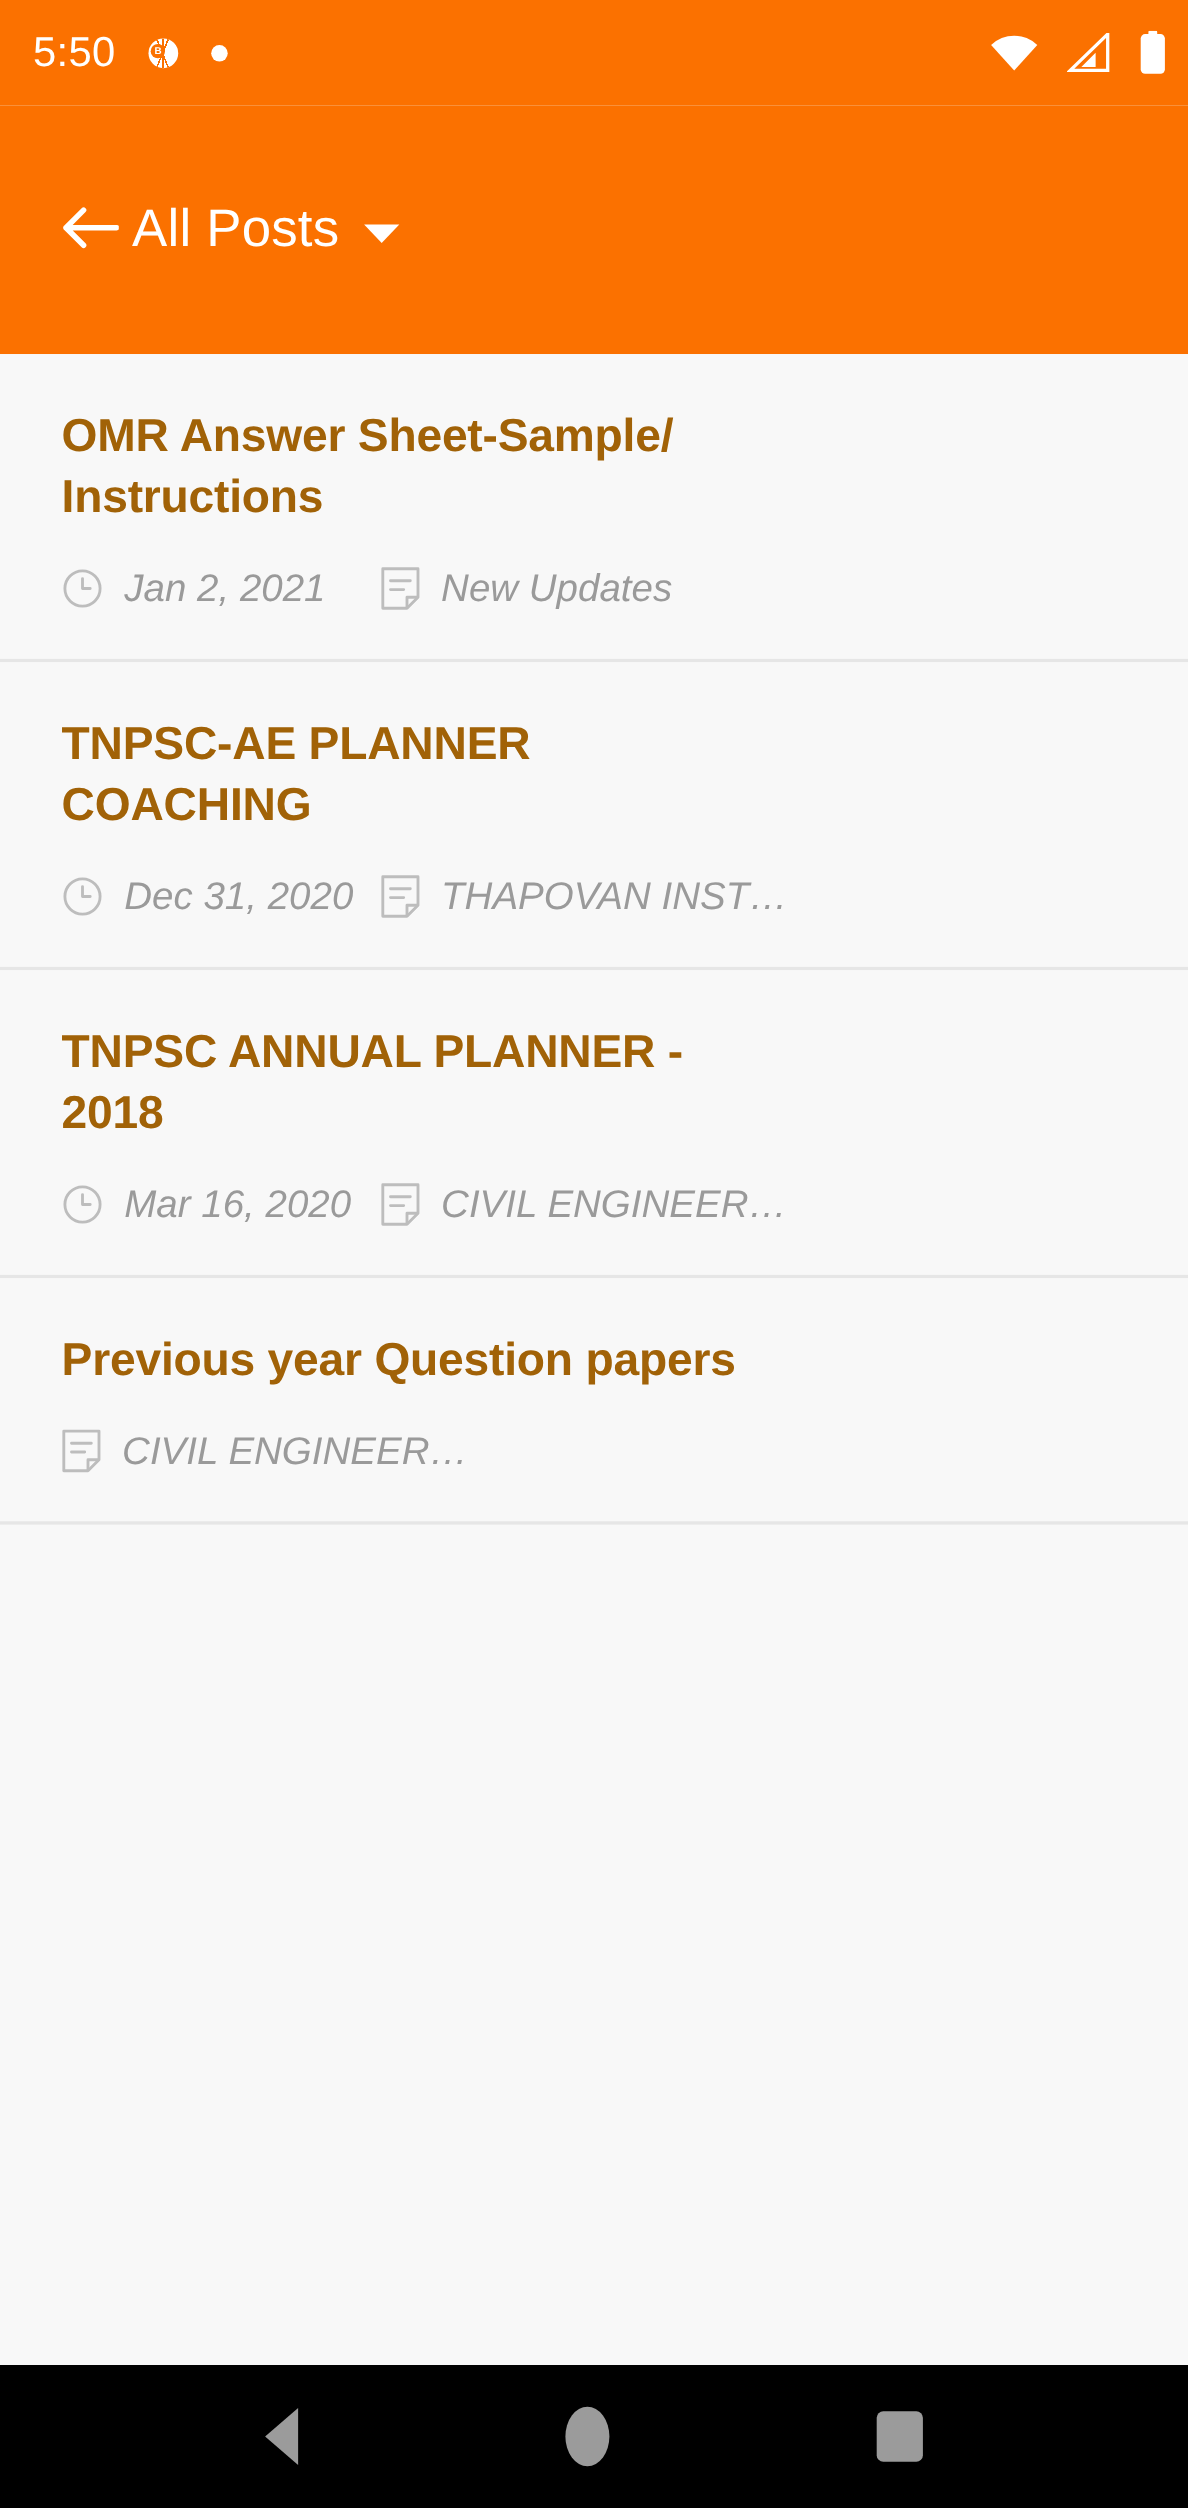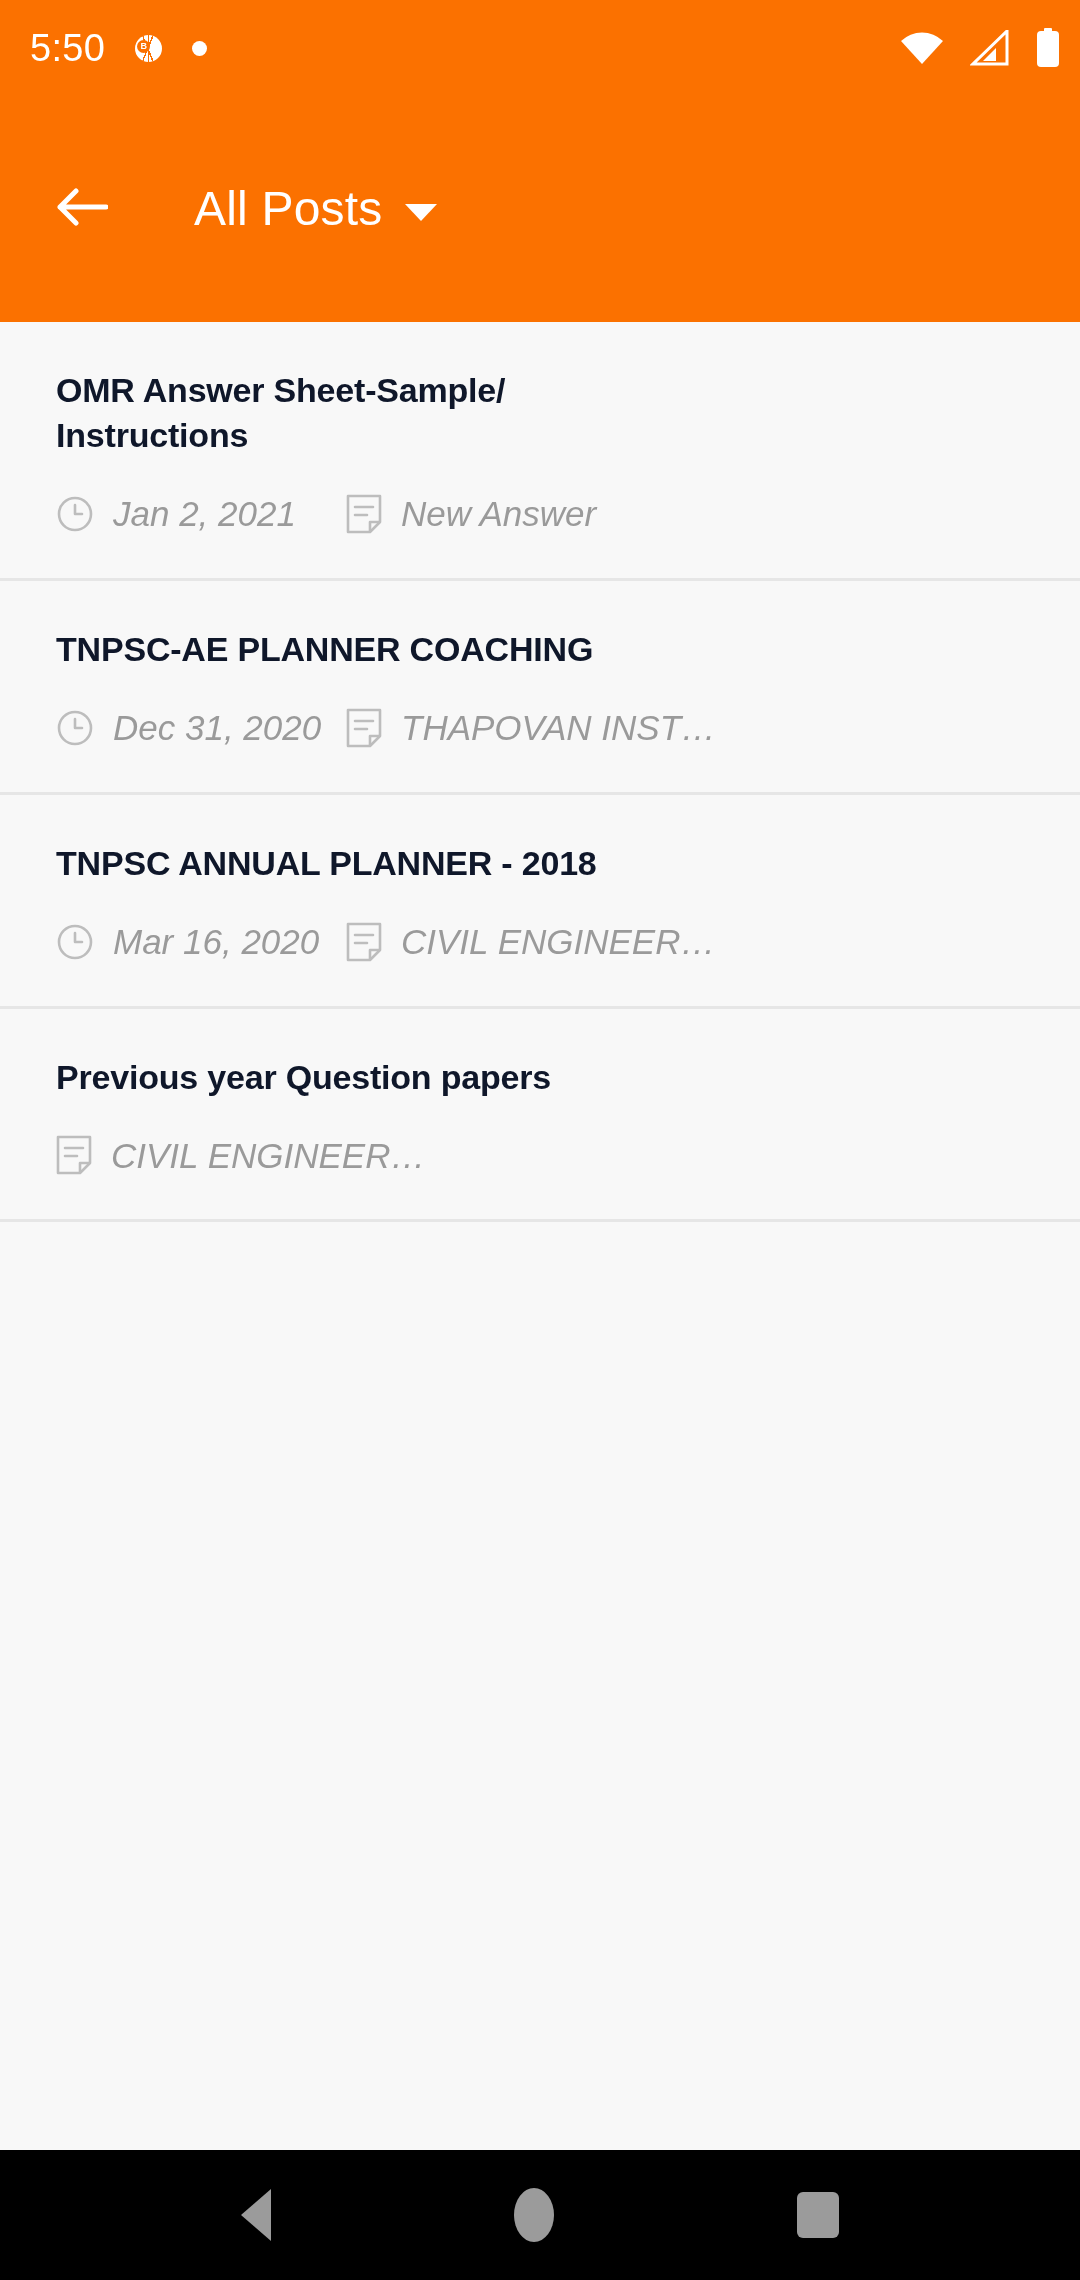--- a/index.html
+++ b/index.html
@@ -43,40 +43,40 @@
   
   .appbar{
     height:226px; background:#FB7100; flex:0 0 auto;
     display:flex; align-items:center; padding-left:44px;
   }
   .back-btn{
     width:76px; height:76px; display:flex; align-items:center; justify-content:center;
     flex:0 0 auto;
   }
   .appbar-title-wrap{
-    display:flex; align-items:center; gap:22px; margin-left:74px;
+    display:flex; align-items:center; gap:22px; 
   }
   .appbar-title{
     color:#FFFFFF; font-size:48px; line-height:1; letter-spacing:.2px;
   }
   .caret{
     width:0; height:0;
     border-left:16px solid transparent; border-right:16px solid transparent;
     border-top:17px solid #FFFFFF; margin-top:6px;
   }
 
   
   .list{ flex:1 1 auto; background:#F8F8F8; overflow:hidden; }
   .post-item{
     padding:46px 56px 44px 56px;
     border-bottom:3px solid #E6E6E6;
     background:#F8F8F8;
   }
   .post-title{
-    color:#0f172a; font-size:34px; font-weight:bold;
+    color:#a16207; font-size:42px; font-weight:bold;
     line-height:1.32; letter-spacing:-.2px;
     max-width:620px; word-break:break-word;
   }
   .post-meta{
     margin-top:36px; display:flex; align-items:center;
   }
   .meta-chunk{ display:flex; align-items:center;font-style:italic; }
   .meta-chunk.date{ width:290px; flex:0 0 auto; }
   .meta-icon{ flex:0 0 auto; display:flex; align-items:center; margin-right:19px; }
   .meta-text{
@@ -163,21 +163,21 @@
           <span class="meta-text">Jan 2, 2021</span>
         </div>
         <div class="meta-chunk category">
           <span class="meta-icon">
             <svg width="36" height="40" viewBox="0 0 36 40">
               <path d="M2 2 H34 V28 L24 38 H2 Z" fill="none" stroke="#BDBDBD" stroke-width="2.6" stroke-linejoin="round"></path>
               <path d="M24 38 L24 28 L34 28" fill="none" stroke="#BDBDBD" stroke-width="2.6" stroke-linejoin="round"></path>
               <path d="M9 13 H27 M9 21 H21" fill="none" stroke="#BDBDBD" stroke-width="2.6" stroke-linecap="round"></path>
             </svg>
           </span>
-          <span class="meta-text">New Answer</span>
+          <span class="meta-text">New Updates</span>
         </div>
       </div>
     </div>
 
     <div class="post-item">
       <div class="post-title">TNPSC-AE PLANNER COACHING</div>
       <div class="post-meta">
         <div class="meta-chunk date">
           <span class="meta-icon">
             <svg width="38" height="38" viewBox="0 0 38 38">

